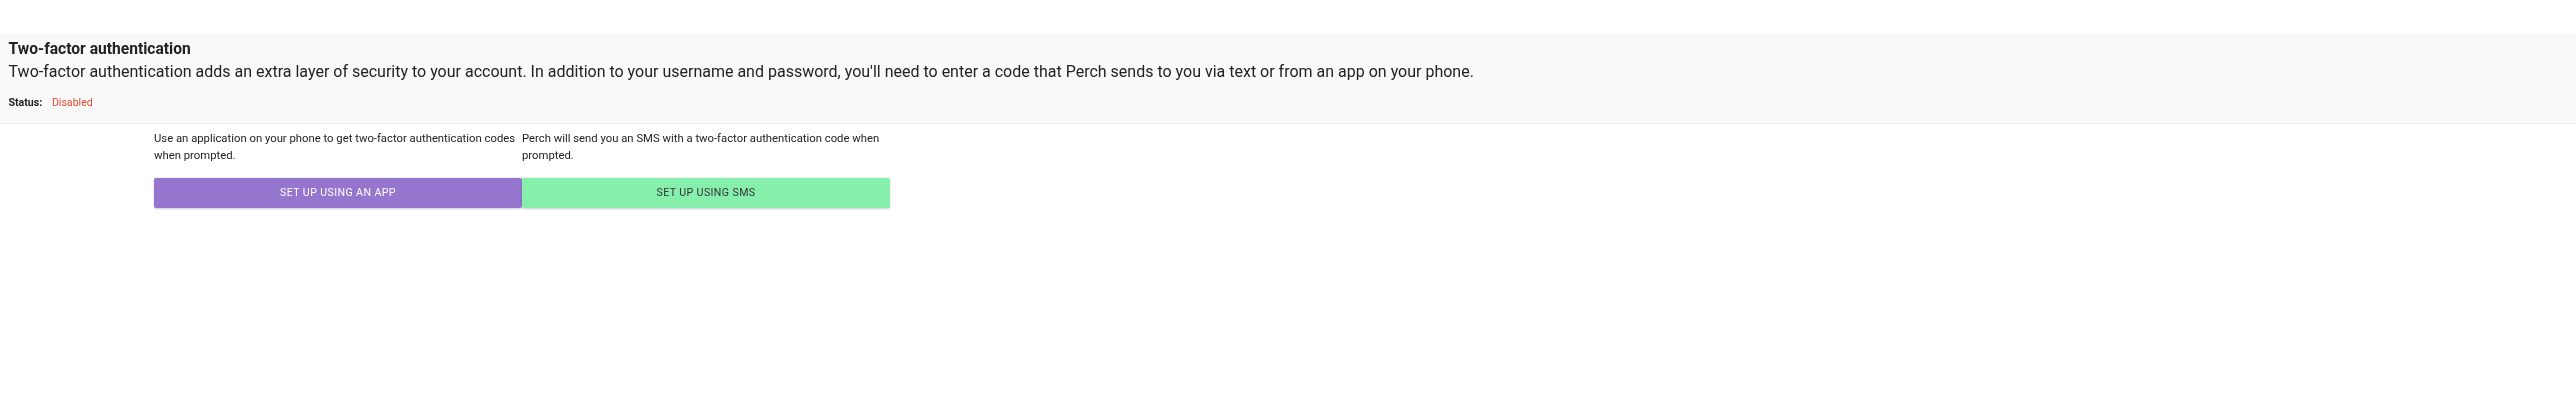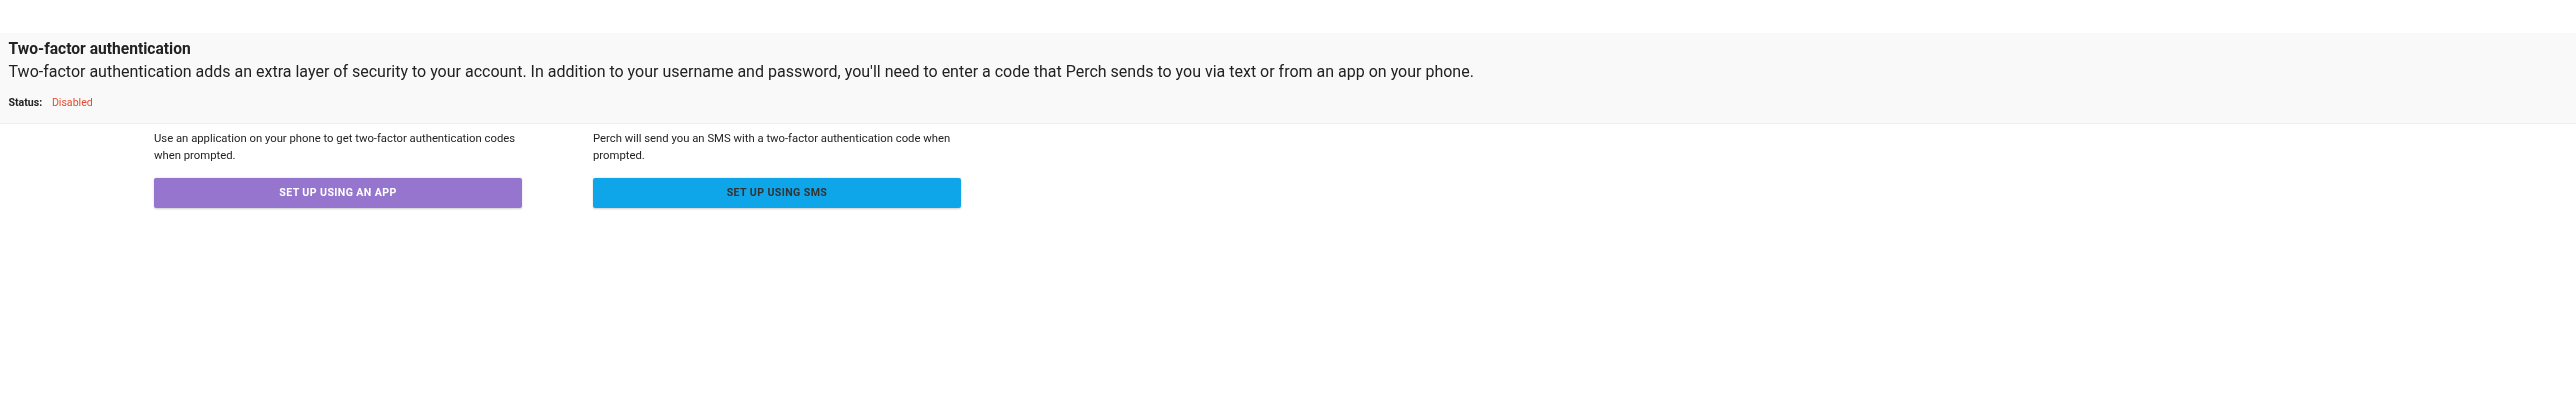--- a/index.html
+++ b/index.html
@@ -40,54 +40,53 @@
     .status-value {
       font-weight: 400;
       margin-left: 7px;
     }
     .status-disabled {
       color: #e64a2f;
     }
     .options-container {
       display: flex;
       justify-content: flex-start;
-      gap: 71px;
       padding: 7px 0 7px 0;
       margin-left: 154px;
     }
     .option-card {
       width: 368px;
     }
     .option-description {
       font-size: 11.3px;
       color: #222;
       line-height: 1.5;
       margin-bottom: 12.8px;
     }
     .option-button {
       display: block;
       width: 100%;
       padding: 8.5px 0;
       font-size: 10.6px;
-      font-weight: 700;
+      font-weight: 400;
       letter-spacing: 0.4px;
       text-align: center;
       border: none;
       border-radius: 2.1px;
       cursor: pointer;
       text-transform: uppercase;
       box-shadow: 0 0.7px 2.1px rgba(0,0,0,0.2);
       font-family: inherit;
     }
     .button-primary {
       background: #9575cd;
       color: #fff;
     }
     .button-secondary {
-      background: #0ea5e9;
+      background: #86efac;
       color: #333;
     }
   </style>
 </head>
 <body>
 
 <div class="header-section">
   <h1 class="page-title">Two-factor authentication</h1>
   <p class="page-description">Two-factor authentication adds an extra layer of security to your account. In addition to your username and password, you'll need to enter a code that Perch sends to you via text or from an app on your phone.</p>
   <div class="status-row">

